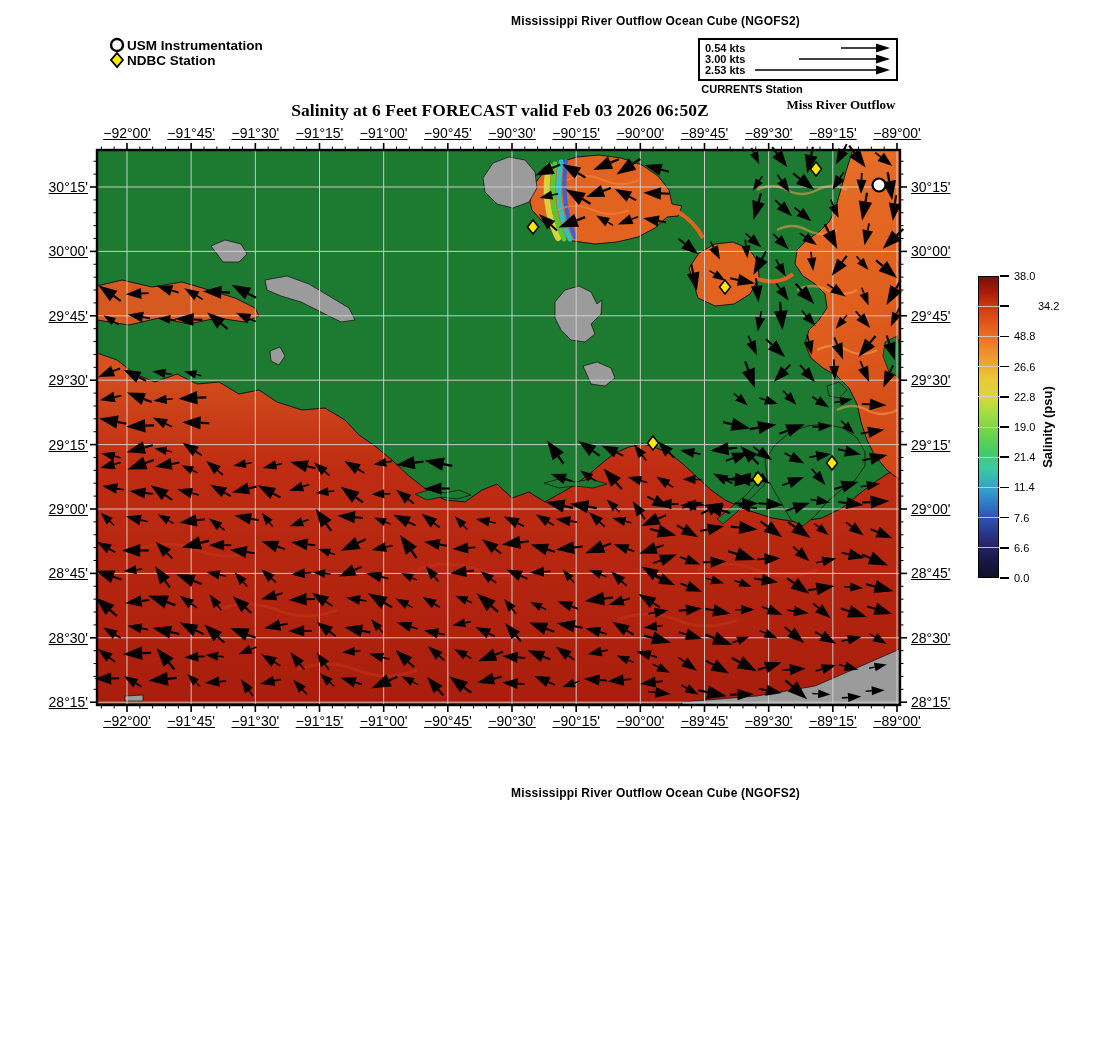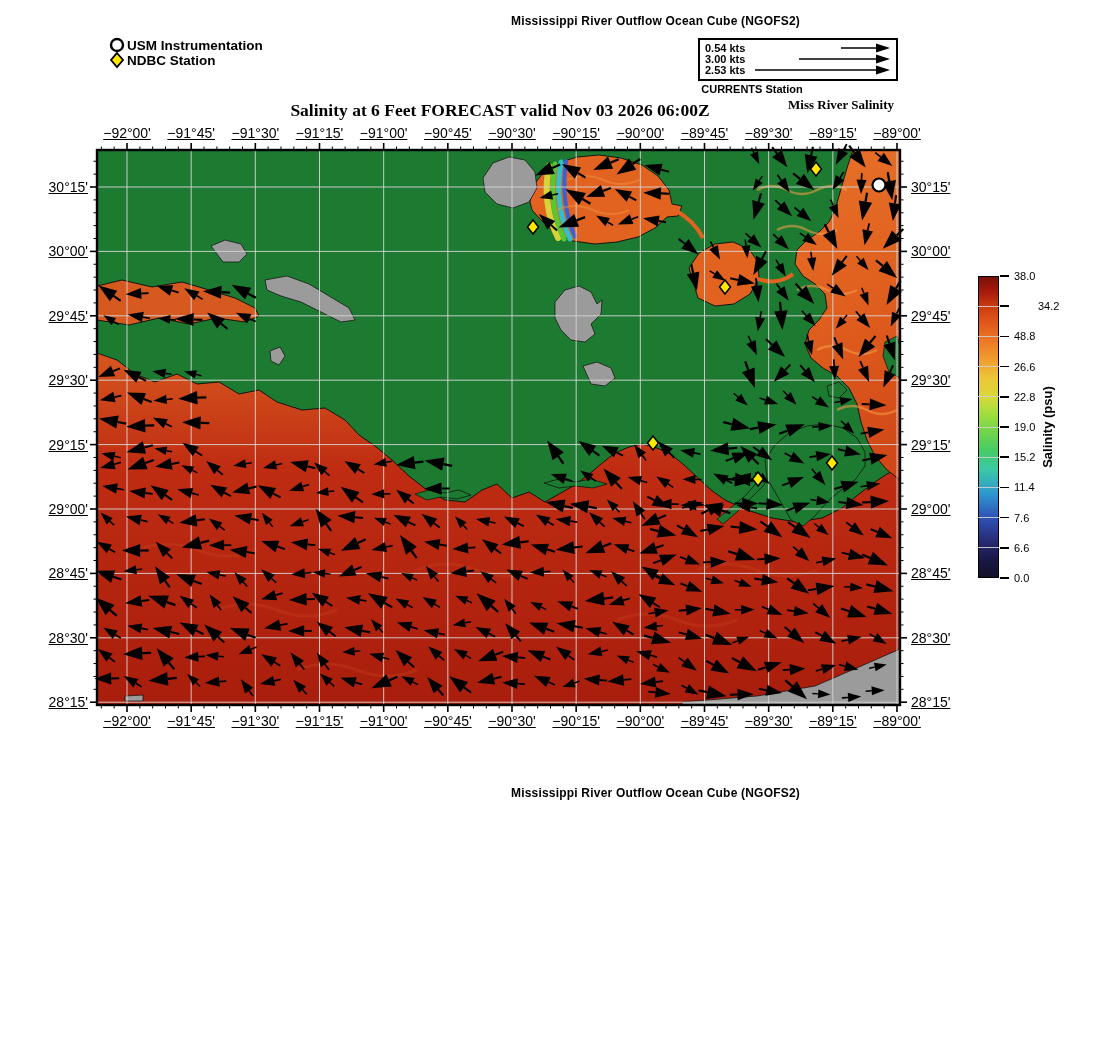--- a/index.html
+++ b/index.html
@@ -48,23 +48,23 @@
   <svg class="abs" id="vecbox-arrows" style="left:0; top:0;" width="196" height="40">
       <line x1="141" y1="8" x2="180" y2="8" stroke="#000" stroke-width="1.4"></line>
       <path d="M190,8 L176,3.5 L176,12.5 Z" fill="#000"></path>
       <line x1="99" y1="19" x2="180" y2="19" stroke="#000" stroke-width="1.4"></line>
       <path d="M190,19 L176,14.5 L176,23.5 Z" fill="#000"></path>
       <line x1="55" y1="30" x2="180" y2="30" stroke="#000" stroke-width="1.4"></line>
       <path d="M190,30 L176,25.5 L176,34.5 Z" fill="#000"></path>
     </svg>
 </div>
 <div class="abs currents-caption" style="left:652px; top:83px; width:200px;">CURRENTS Station</div>
-<div class="abs outflow-caption" style="left:741px; top:97px; width:200px;">Miss River Salinity</div>
-
-<div class="abs subtitle" style="left:200px; top:100px; width:600px;">Salinity at 6 Feet FORECAST valid Nov 03 2026 06:00Z</div>
+<div class="abs outflow-caption" style="left:741px; top:97px; width:200px;">Miss River Outflow</div>
+
+<div class="abs subtitle" style="left:200px; top:100px; width:600px;">Salinity at 6 Feet FORECAST valid Feb 03 2026 06:50Z</div>
 
 <div id="lon-top">
     <div class="axis-label" style="left: 95px; top: 126px; width: 64px; text-align: center;">−92°00'</div>
     <div class="axis-label" style="left: 159.167px; top: 126px; width: 64px; text-align: center;">−91°45'</div>
     <div class="axis-label" style="left: 223.333px; top: 126px; width: 64px; text-align: center;">−91°30'</div>
     <div class="axis-label" style="left: 287.5px; top: 126px; width: 64px; text-align: center;">−91°15'</div>
     <div class="axis-label" style="left: 351.667px; top: 126px; width: 64px; text-align: center;">−91°00'</div>
     <div class="axis-label" style="left: 415.834px; top: 126px; width: 64px; text-align: center;">−90°45'</div>
     <div class="axis-label" style="left: 480px; top: 126px; width: 64px; text-align: center;">−90°30'</div>
     <div class="axis-label" style="left: 544.167px; top: 126px; width: 64px; text-align: center;">−90°15'</div>
@@ -2045,21 +2045,21 @@
     <div class="cb-tick" style="left: 1000px; top: 365.85px;"></div>
     <div class="cb-label" style="left: 1014px; top: 359.6px;">26.6</div>
     <div class="cb-sep" style="left: 978px; top: 396.3px;"></div>
     <div class="cb-tick" style="left: 1000px; top: 396.05px;"></div>
     <div class="cb-label" style="left: 1014px; top: 389.8px;">22.8</div>
     <div class="cb-sep" style="left: 978px; top: 426.5px;"></div>
     <div class="cb-tick" style="left: 1000px; top: 426.25px;"></div>
     <div class="cb-label" style="left: 1014px; top: 420px;">19.0</div>
     <div class="cb-sep" style="left: 978px; top: 456.7px;"></div>
     <div class="cb-tick" style="left: 1000px; top: 456.45px;"></div>
-    <div class="cb-label" style="left: 1014px; top: 450.2px;">15.2</div>
+    <div class="cb-label" style="left: 1014px; top: 450.2px;">21.4</div>
     <div class="cb-sep" style="left: 978px; top: 486.9px;"></div>
     <div class="cb-tick" style="left: 1000px; top: 486.65px;"></div>
     <div class="cb-label" style="left: 1014px; top: 480.4px;">11.4</div>
     <div class="cb-sep" style="left: 978px; top: 517.1px;"></div>
     <div class="cb-tick" style="left: 1000px; top: 516.85px;"></div>
     <div class="cb-label" style="left: 1014px; top: 510.6px;">7.6</div>
     <div class="cb-sep" style="left: 978px; top: 547.3px;"></div>
     <div class="cb-tick" style="left: 1000px; top: 547.05px;"></div>
     <div class="cb-label" style="left: 1014px; top: 540.8px;">6.6</div>
     <div class="cb-tick" style="left: 1000px; top: 577.25px;"></div>

